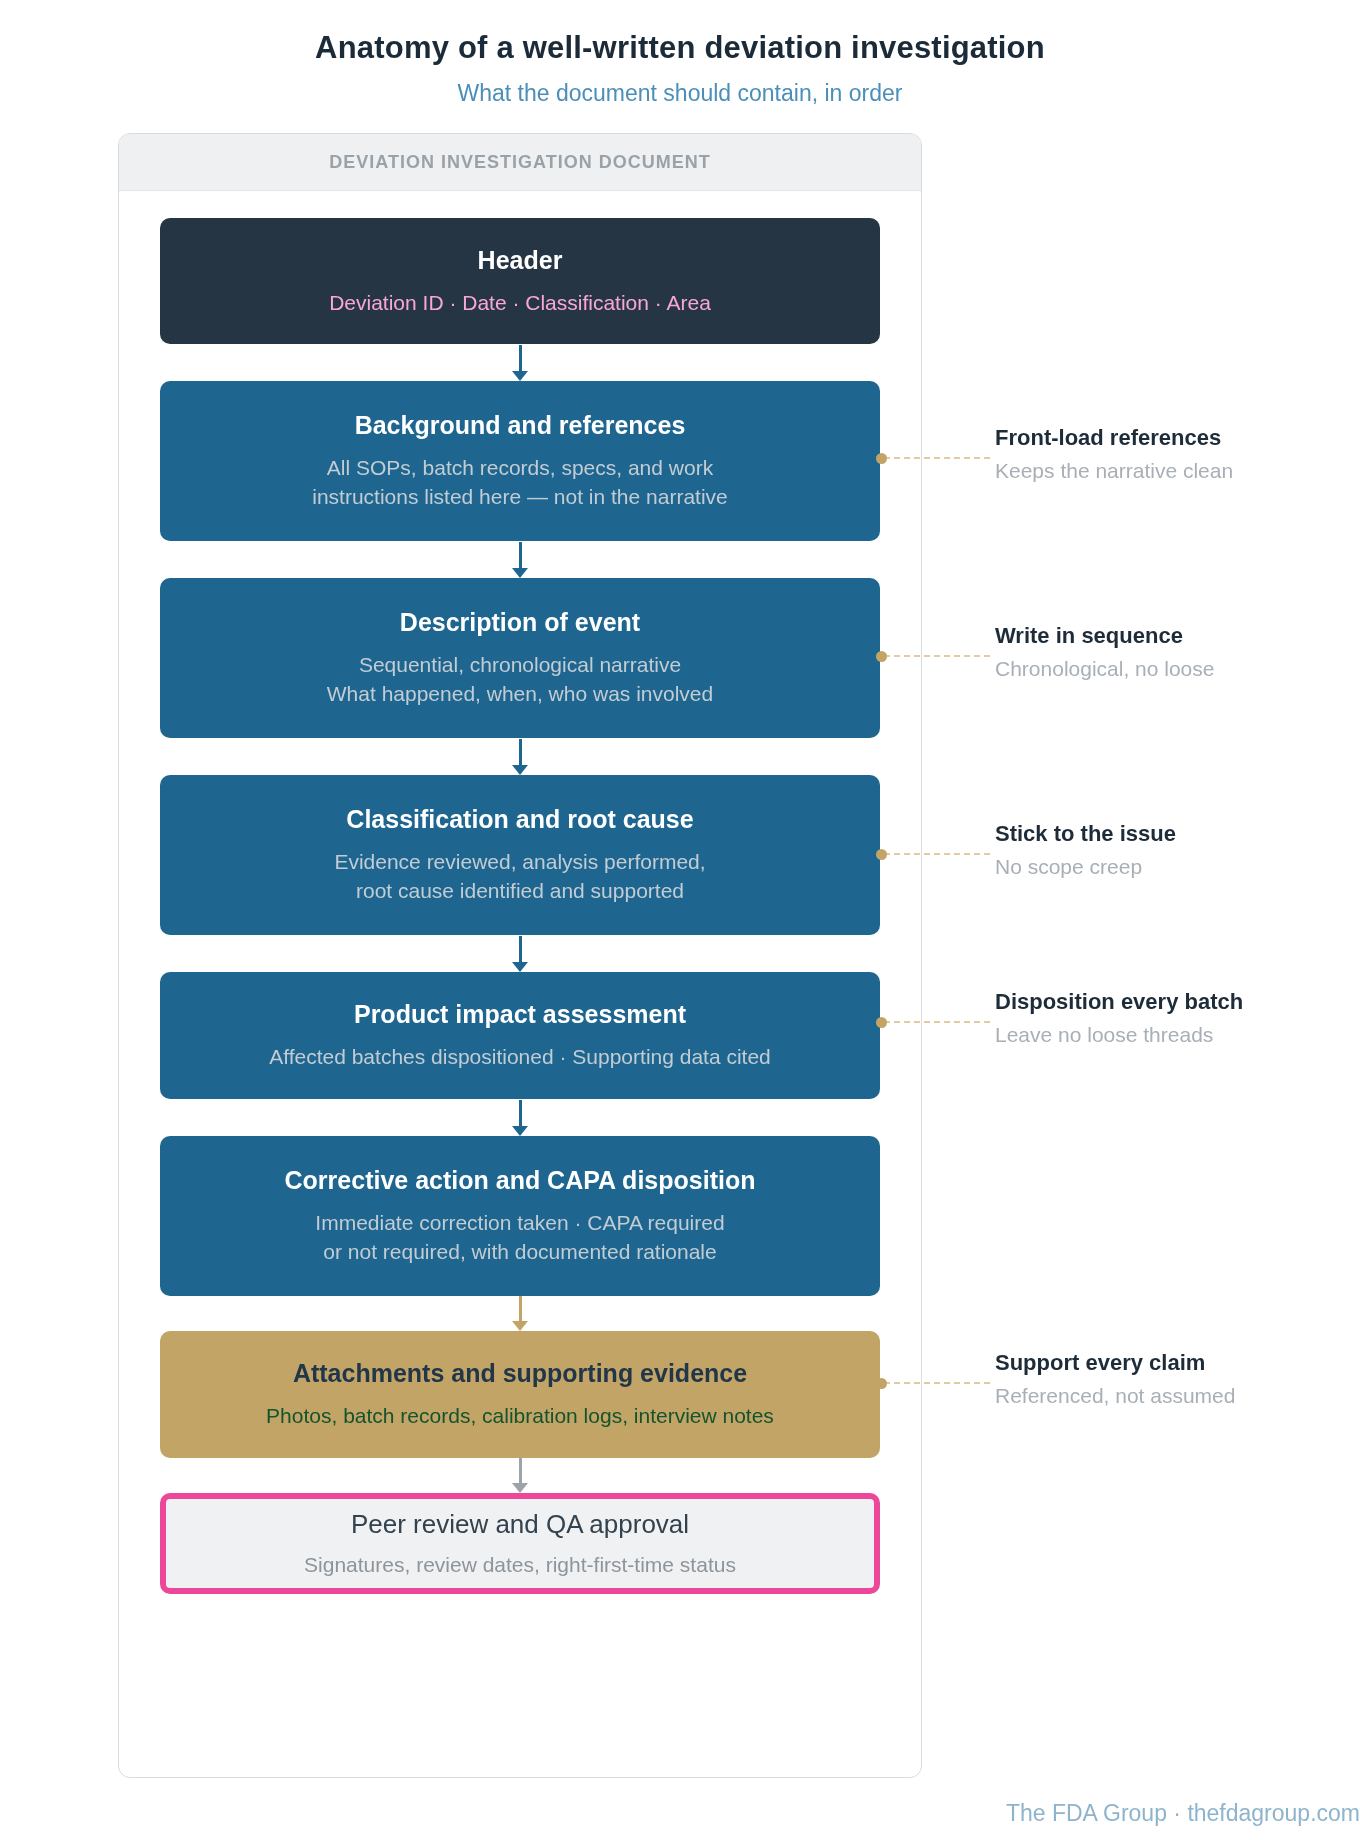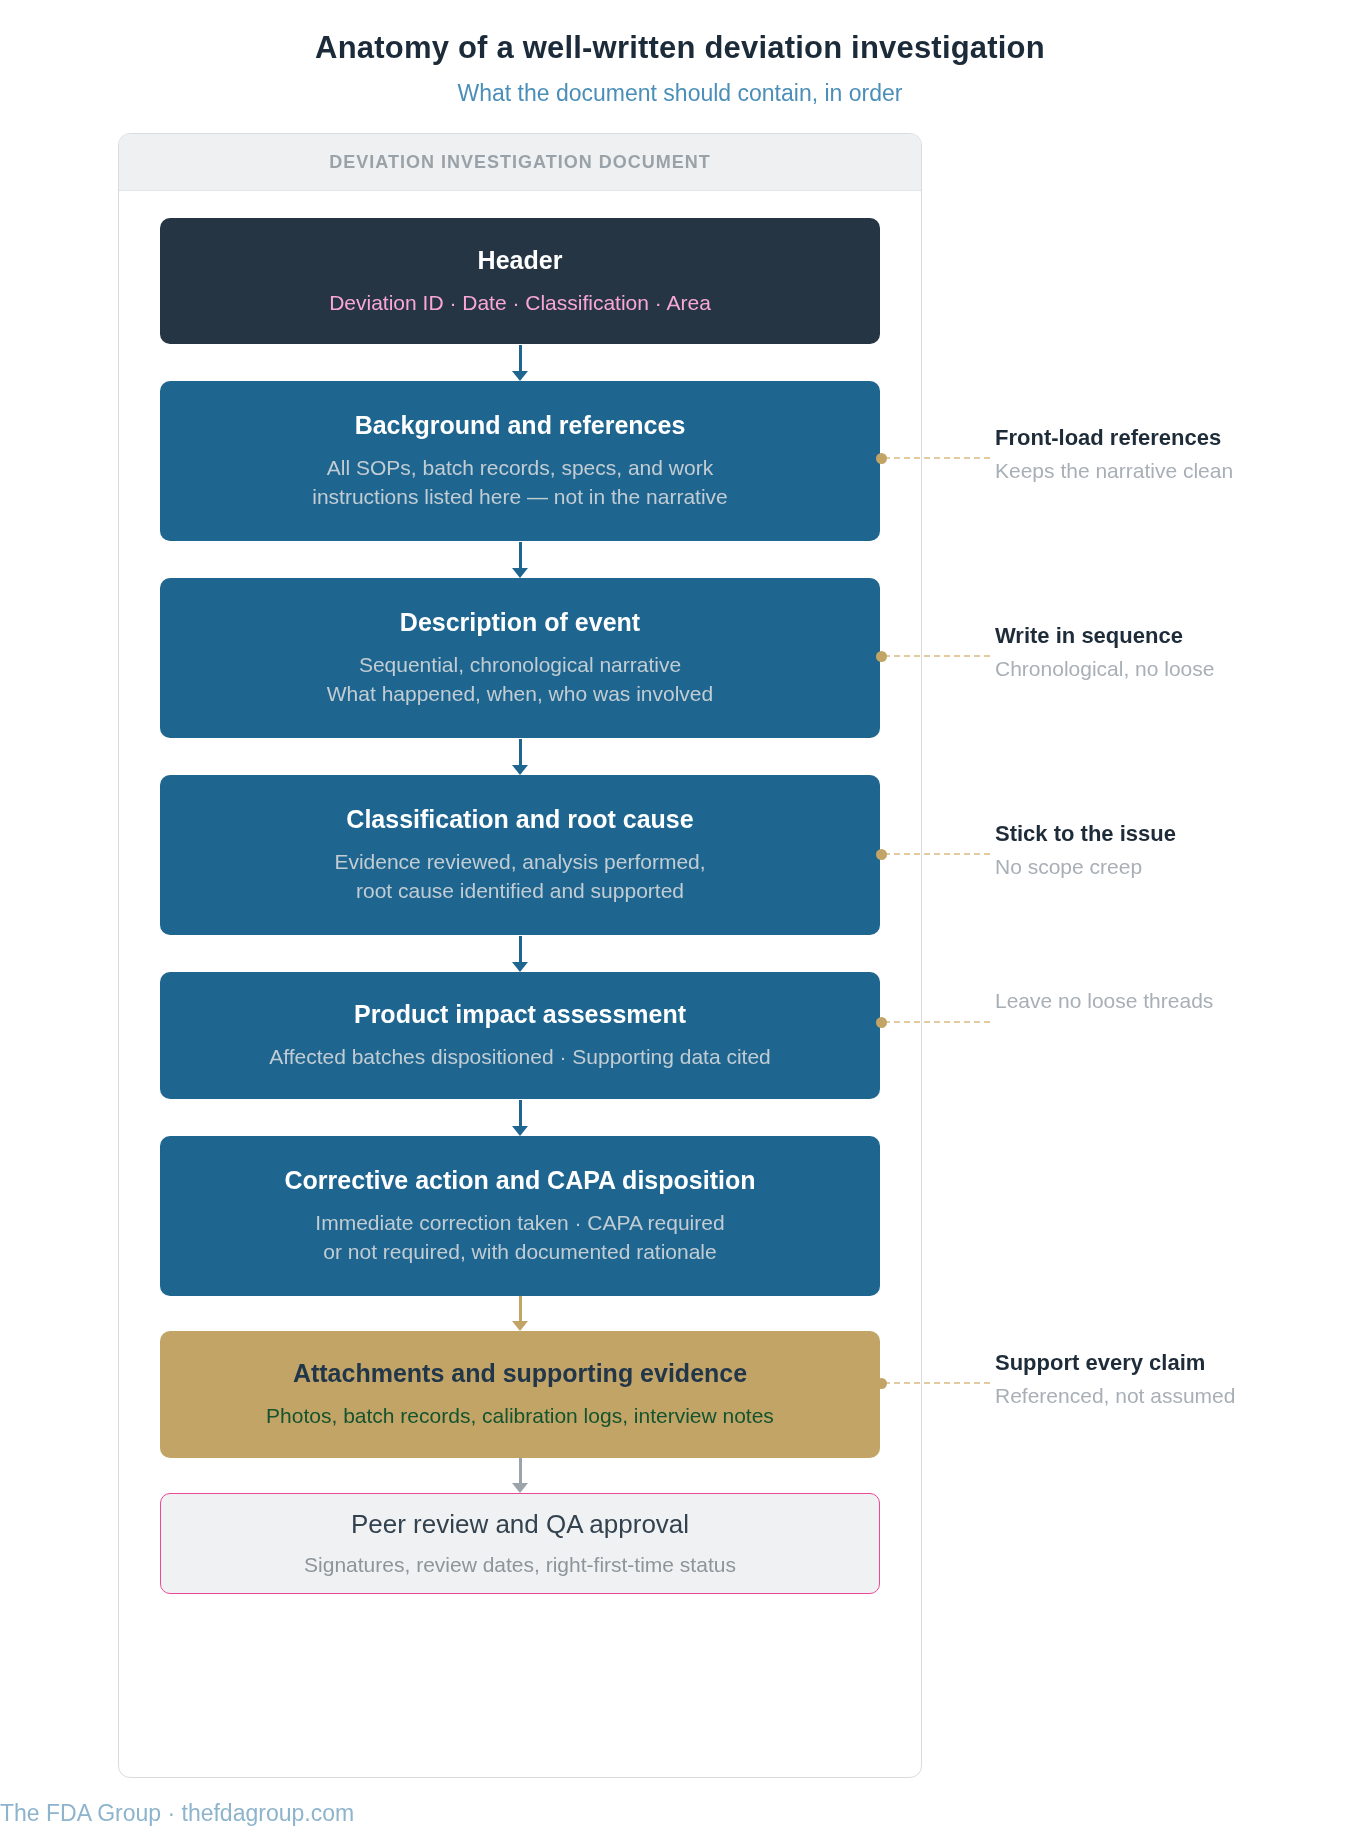--- a/index.html
+++ b/index.html
@@ -70,21 +70,21 @@
   .box-dark  { background: #263544; }
   .box-dark .box-line { color: #f9a8d4; }
 
   .box-blue  { background: #1e6690; }
   .box-blue .box-line { color: #c2ccd3; }
 
   .box-gold  { background: #c2a466; }
   .box-gold .box-title { color: #223649; }
   .box-gold .box-line  { color: #14532d; }
 
-  .box-muted { background: #f0f1f2; border: 1px solid #ec4899; }
+  .box-muted { background: #f0f1f2; border: 6px solid #ec4899; }
   .box-muted .box-title { color: #33424f; font-weight: normal; font-size: 26px; margin-bottom: 10px; }
   .box-muted .box-line  { color: #8d959c; }
 
   .b0 { height: 126px; }
   .b1, .b2, .b3, .b5 { height: 160px; }
   .b4, .b6 { height: 127px; }
   .b7 { height: 101px; }
 
   
   .arrow {
@@ -137,21 +137,21 @@
     left: -8px; top: -6px;
     width: 11px; height: 11px;
     border-radius: 50%;
     background: #c2a466;
   }
 
   .page-footer {
     position: absolute;
     top: 1800px;
     width: 100%;
-    text-align: left;
+    text-align: right;
     font-size: 23px;
     color: #8db4cc;
   }
 </style>
 </head>
 <body>
 
 <div class="page">
 
   <div class="page-title">Anatomy of a well-written deviation investigation</div>
@@ -268,20 +268,21 @@
   </div>
   <div class="ann ann-1">
     <div class="ann-title">Write in sequence</div>
     <div class="ann-note">Chronological, no loose</div>
   </div>
   <div class="ann ann-2">
     <div class="ann-title">Stick to the issue</div>
     <div class="ann-note">No scope creep</div>
   </div>
   <div class="ann ann-3">
+    <div class="ann-title">Disposition every batch</div>
     <div class="ann-note">Leave no loose threads</div>
   </div>
   <div class="ann ann-4">
     <div class="ann-title">Support every claim</div>
     <div class="ann-note">Referenced, not assumed</div>
   </div>
 
   <div class="page-footer">The FDA Group · thefdagroup.com</div>
 
 </div>

